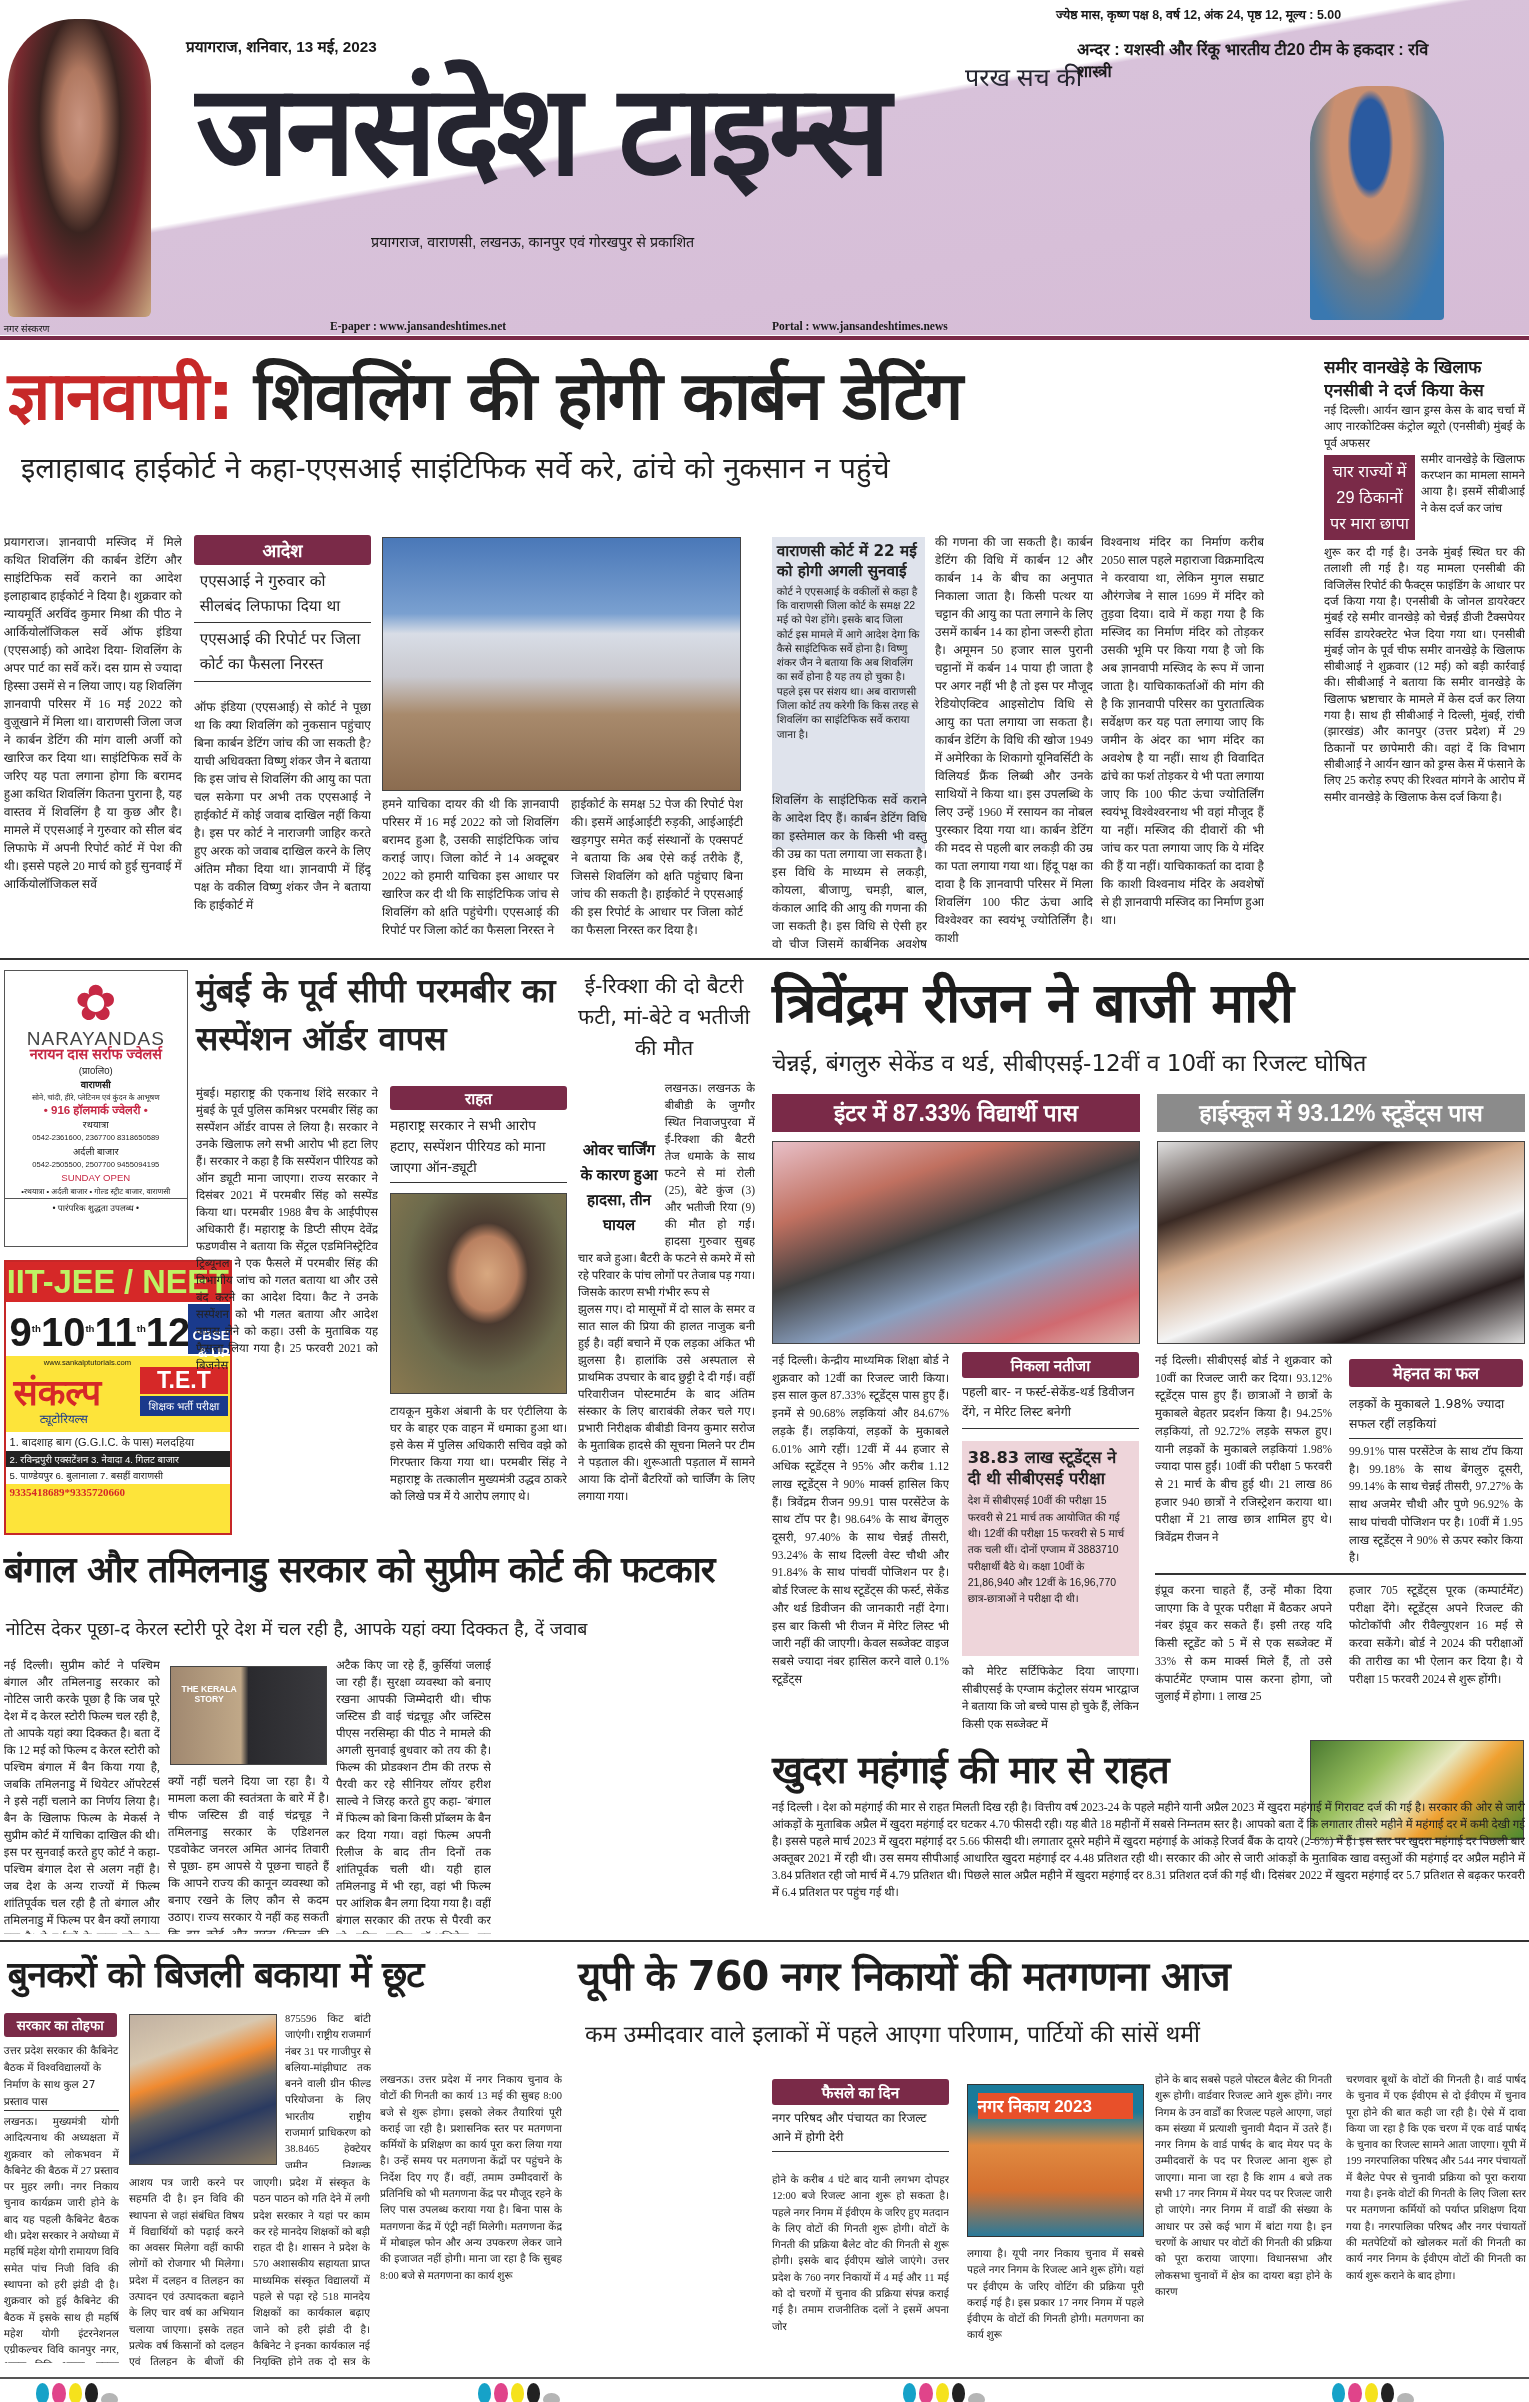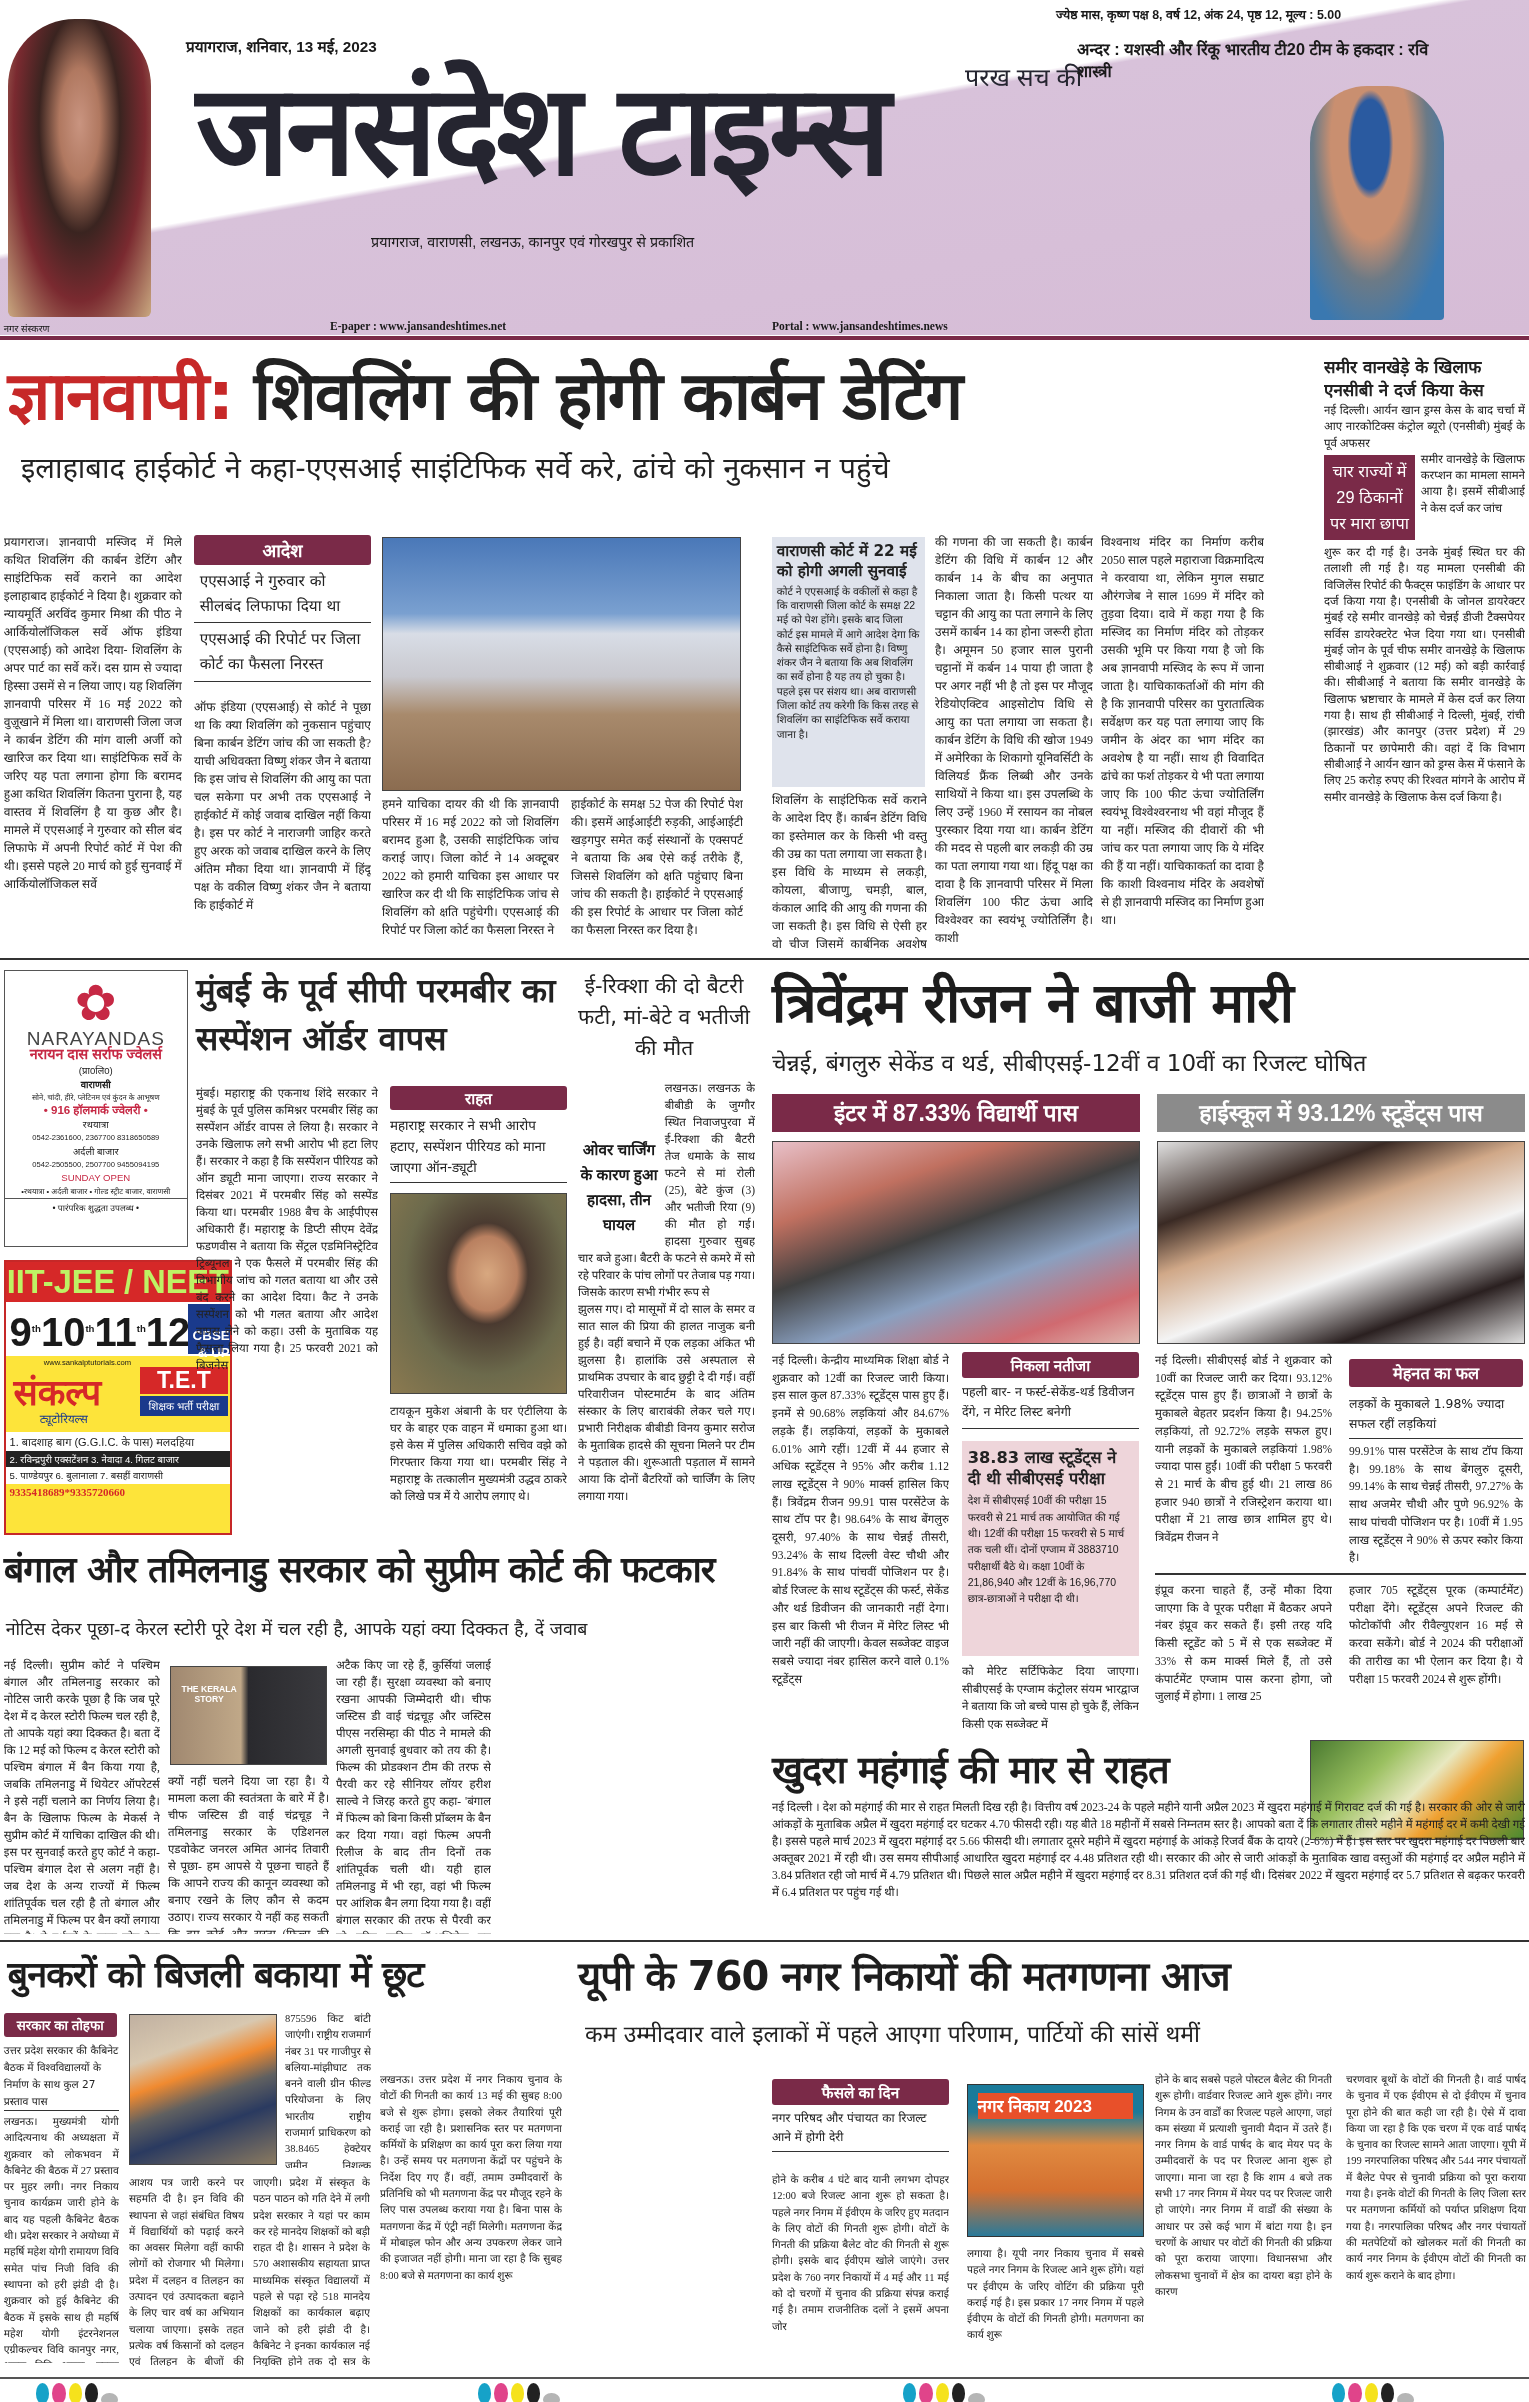--- a/index.html
+++ b/index.html
@@ -40,21 +40,21 @@
 <div class="abs" style="left:194px;top:535px;width:177px">
   <div class="boxhdr" style="font-size:18px;padding:2.9px 0">आदेश</div>
   <div class="sub" style="font-size:15.3px;line-height:25px;padding:3.8px 5.7px;border-bottom:1px solid #333">एएसआई ने गुरुवार को सीलबंद लिफाफा दिया था</div>
   <div class="sub" style="font-size:15.3px;line-height:25px;padding:3.8px 5.7px;border-bottom:1px solid #333">एएसआई की रिपोर्ट पर जिला कोर्ट का फैसला निरस्त</div>
 </div>
 <div class="abs txt" style="left:194px;top:698px;width:177px;height:256px;overflow:hidden">ऑफ इंडिया (एएसआई) से कोर्ट ने पूछा था कि क्या शिवलिंग को नुकसान पहुंचाए बिना कार्बन डेटिंग जांच की जा सकती है? याची अधिवक्ता विष्णु शंकर जैन ने बताया कि इस जांच से शिवलिंग की आयु का पता चल सकेगा पर अभी तक एएसआई ने हाईकोर्ट में कोई जवाब दाखिल नहीं किया है। इस पर कोर्ट ने नाराजगी जाहिर करते हुए अरक को जवाब दाखिल करने के लिए अंतिम मौका दिया था। ज्ञानवापी में हिंदू पक्ष के वकील विष्णु शंकर जैन ने बताया कि हाईकोर्ट में</div>
 <div class="abs photo" style="left:382px;top:537px;width:359px;height:254px;background:linear-gradient(180deg,#4a78b8 0%,#7aa0d0 30%,#d8dde6 38%,#c9c9cf 55%,#a88a6c 70%,#8b6c50 100%)"></div>
 <div class="abs txt" style="left:382px;top:795px;width:177px;height:159px;overflow:hidden">हमने याचिका दायर की थी कि ज्ञानवापी परिसर में 16 मई 2022 को जो शिवलिंग बरामद हुआ है, उसकी साइंटिफिक जांच कराई जाए। जिला कोर्ट ने 14 अक्टूबर 2022 को हमारी याचिका इस आधार पर खारिज कर दी थी कि साइंटिफिक जांच से शिवलिंग को क्षति पहुंचेगी। एएसआई की रिपोर्ट पर जिला कोर्ट का फैसला निरस्त ने</div>
 <div class="abs txt" style="left:571px;top:795px;width:172px;height:159px;overflow:hidden">हाईकोर्ट के समक्ष 52 पेज की रिपोर्ट पेश की। इसमें आईआईटी रुड़की, आईआईटी खड़गपुर समेत कई संस्थानों के एक्सपर्ट ने बताया कि अब ऐसे कई तरीके हैं, जिससे शिवलिंग को क्षति पहुंचाए बिना जांच की सकती है। हाईकोर्ट ने एएसआई की इस रिपोर्ट के आधार पर जिला कोर्ट का फैसला निरस्त कर दिया है।</div>
 
-<div class="abs" style="left:772px;top:537px;width:153px;height:250px;background:#dfe3ec;padding:3.8px 4.8px;overflow:hidden">
+<div class="abs" style="left:772px;top:537px;width:153px;height:312px;background:#dfe3ec;padding:3.8px 4.8px;overflow:hidden">
   <div class="sub" style="font-size:15.3px;line-height:20px;font-weight:bold">वाराणसी कोर्ट में 22 मई को होगी अगली सुनवाई</div>
   <div style="font-size:10.5px;line-height:14.3px;margin-top:2.9px">कोर्ट ने एएसआई के वकीलों से कहा है कि वाराणसी जिला कोर्ट के समक्ष 22 मई को पेश होंगे। इसके बाद जिला कोर्ट इस मामले में आगे आदेश देगा कि कैसे साइंटिफिक सर्वे होना है। विष्णु शंकर जैन ने बताया कि अब शिवलिंग का सर्वे होना है यह तय हो चुका है। पहले इस पर संशय था। अब वाराणसी जिला कोर्ट तय करेगी कि किस तरह से शिवलिंग का साइंटिफिक सर्वे कराया जाना है।</div>
 </div>
 <div class="abs txt" style="left:772px;top:791px;width:155px;height:163px;overflow:hidden">शिवलिंग के साइंटिफिक सर्वे कराने के आदेश दिए हैं। कार्बन डेटिंग विधि का इस्तेमाल कर के किसी भी वस्तु की उम्र का पता लगाया जा सकता है। इस विधि के माध्यम से लकड़ी, कोयला, बीजाणु, चमड़ी, बाल, कंकाल आदि की आयु की गणना की जा सकती है। इस विधि से ऐसी हर वो चीज जिसमें कार्बनिक अवशेष होते हैं, उनकी आयु</div>
 <div class="abs txt" style="left:935px;top:533px;width:158px;height:421px;overflow:hidden">की गणना की जा सकती है। कार्बन डेटिंग की विधि में कार्बन 12 और कार्बन 14 के बीच का अनुपात निकाला जाता है। किसी पत्थर या चट्टान की आयु का पता लगाने के लिए उसमें कार्बन 14 का होना जरूरी होता है। अमूमन 50 हजार साल पुरानी चट्टानों में कर्बन 14 पाया ही जाता है पर अगर नहीं भी है तो इस पर मौजूद रेडियोएक्टिव आइसोटोप विधि से आयु का पता लगाया जा सकता है। कार्बन डेटिंग के विधि की खोज 1949 में अमेरिका के शिकागो यूनिवर्सिटी के विलियर्ड फ्रैंक लिब्बी और उनके साथियों ने किया था। इस उपलब्धि के लिए उन्हें 1960 में रसायन का नोबल पुरस्कार दिया गया था। कार्बन डेटिंग की मदद से पहली बार लकड़ी की उम्र का पता लगाया गया था। हिंदू पक्ष का दावा है कि ज्ञानवापी परिसर में मिला शिवलिंग 100 फीट ऊंचा आदि विश्वेश्वर का स्वयंभू ज्योतिर्लिंग है। काशी</div>
 <div class="abs txt" style="left:1101px;top:533px;width:163px;height:421px;overflow:hidden">विश्वनाथ मंदिर का निर्माण करीब 2050 साल पहले महाराजा विक्रमादित्य ने करवाया था, लेकिन मुगल सम्राट औरंगजेब ने साल 1699 में मंदिर को तुड़वा दिया। दावे में कहा गया है कि मस्जिद का निर्माण मंदिर को तोड़कर उसकी भूमि पर किया गया है जो कि अब ज्ञानवापी मस्जिद के रूप में जाना जाता है। याचिकाकर्ताओं की मांग की है कि ज्ञानवापी परिसर का पुरातात्विक सर्वेक्षण कर यह पता लगाया जाए कि जमीन के अंदर का भाग मंदिर का अवशेष है या नहीं। साथ ही विवादित ढांचे का फर्श तोड़कर ये भी पता लगाया जाए कि 100 फीट ऊंचा ज्योतिर्लिंग स्वयंभू विश्वेश्वरनाथ भी वहां मौजूद हैं या नहीं। मस्जिद की दीवारों की भी जांच कर पता लगाया जाए कि ये मंदिर की हैं या नहीं। याचिकाकर्ता का दावा है कि काशी विश्वनाथ मंदिर के अवशेषों से ही ज्ञानवापी मस्जिद का निर्माण हुआ था।</div>
 
 <div class="abs" style="left:1324px;top:356px;width:201px;height:597px;overflow:hidden">
   <div class="sub" style="font-size:17px;line-height:23px;font-weight:bold">समीर वानखेड़े के खिलाफ एनसीबी ने दर्ज किया केस</div>
   <div class="txt" style="font-size:11.5px;line-height:16.3px">नई दिल्ली। आर्यन खान ड्रग्स केस के बाद चर्चा में आए नारकोटिक्स कंट्रोल ब्यूरो (एनसीबी) मुंबई के पूर्व अफसर</div>

